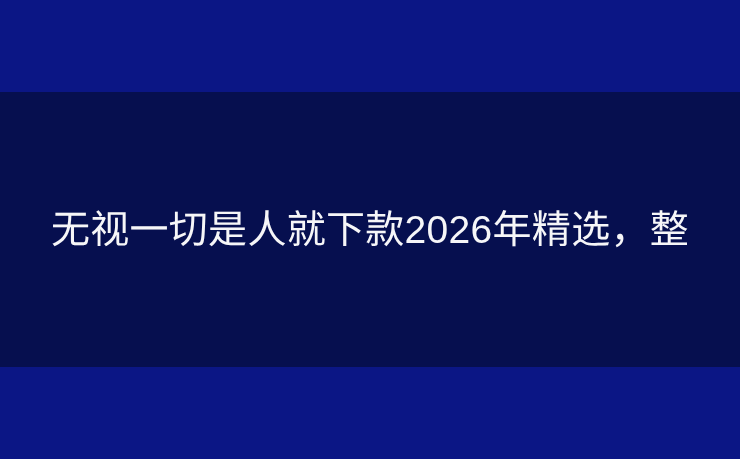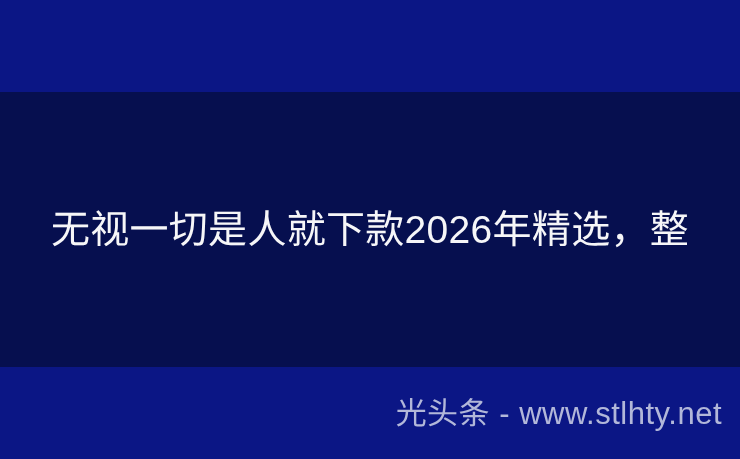--- a/index.html
+++ b/index.html
@@ -101,17 +101,14 @@
 <div id="banner">
 
   <div class="band band-top"></div>
   <div class="band band-middle"></div>
   <div class="band band-bottom"></div>
 
   <div class="headline">
     <span class="headline-line">无视一切是人就下款2026年精选，整</span>
   </div>
 
-  <div class="watermark">
-    <span class="watermark-text">光头条 - www.stlhty.net</span>
-  </div>
 
 </div>
 
 </body></html>

